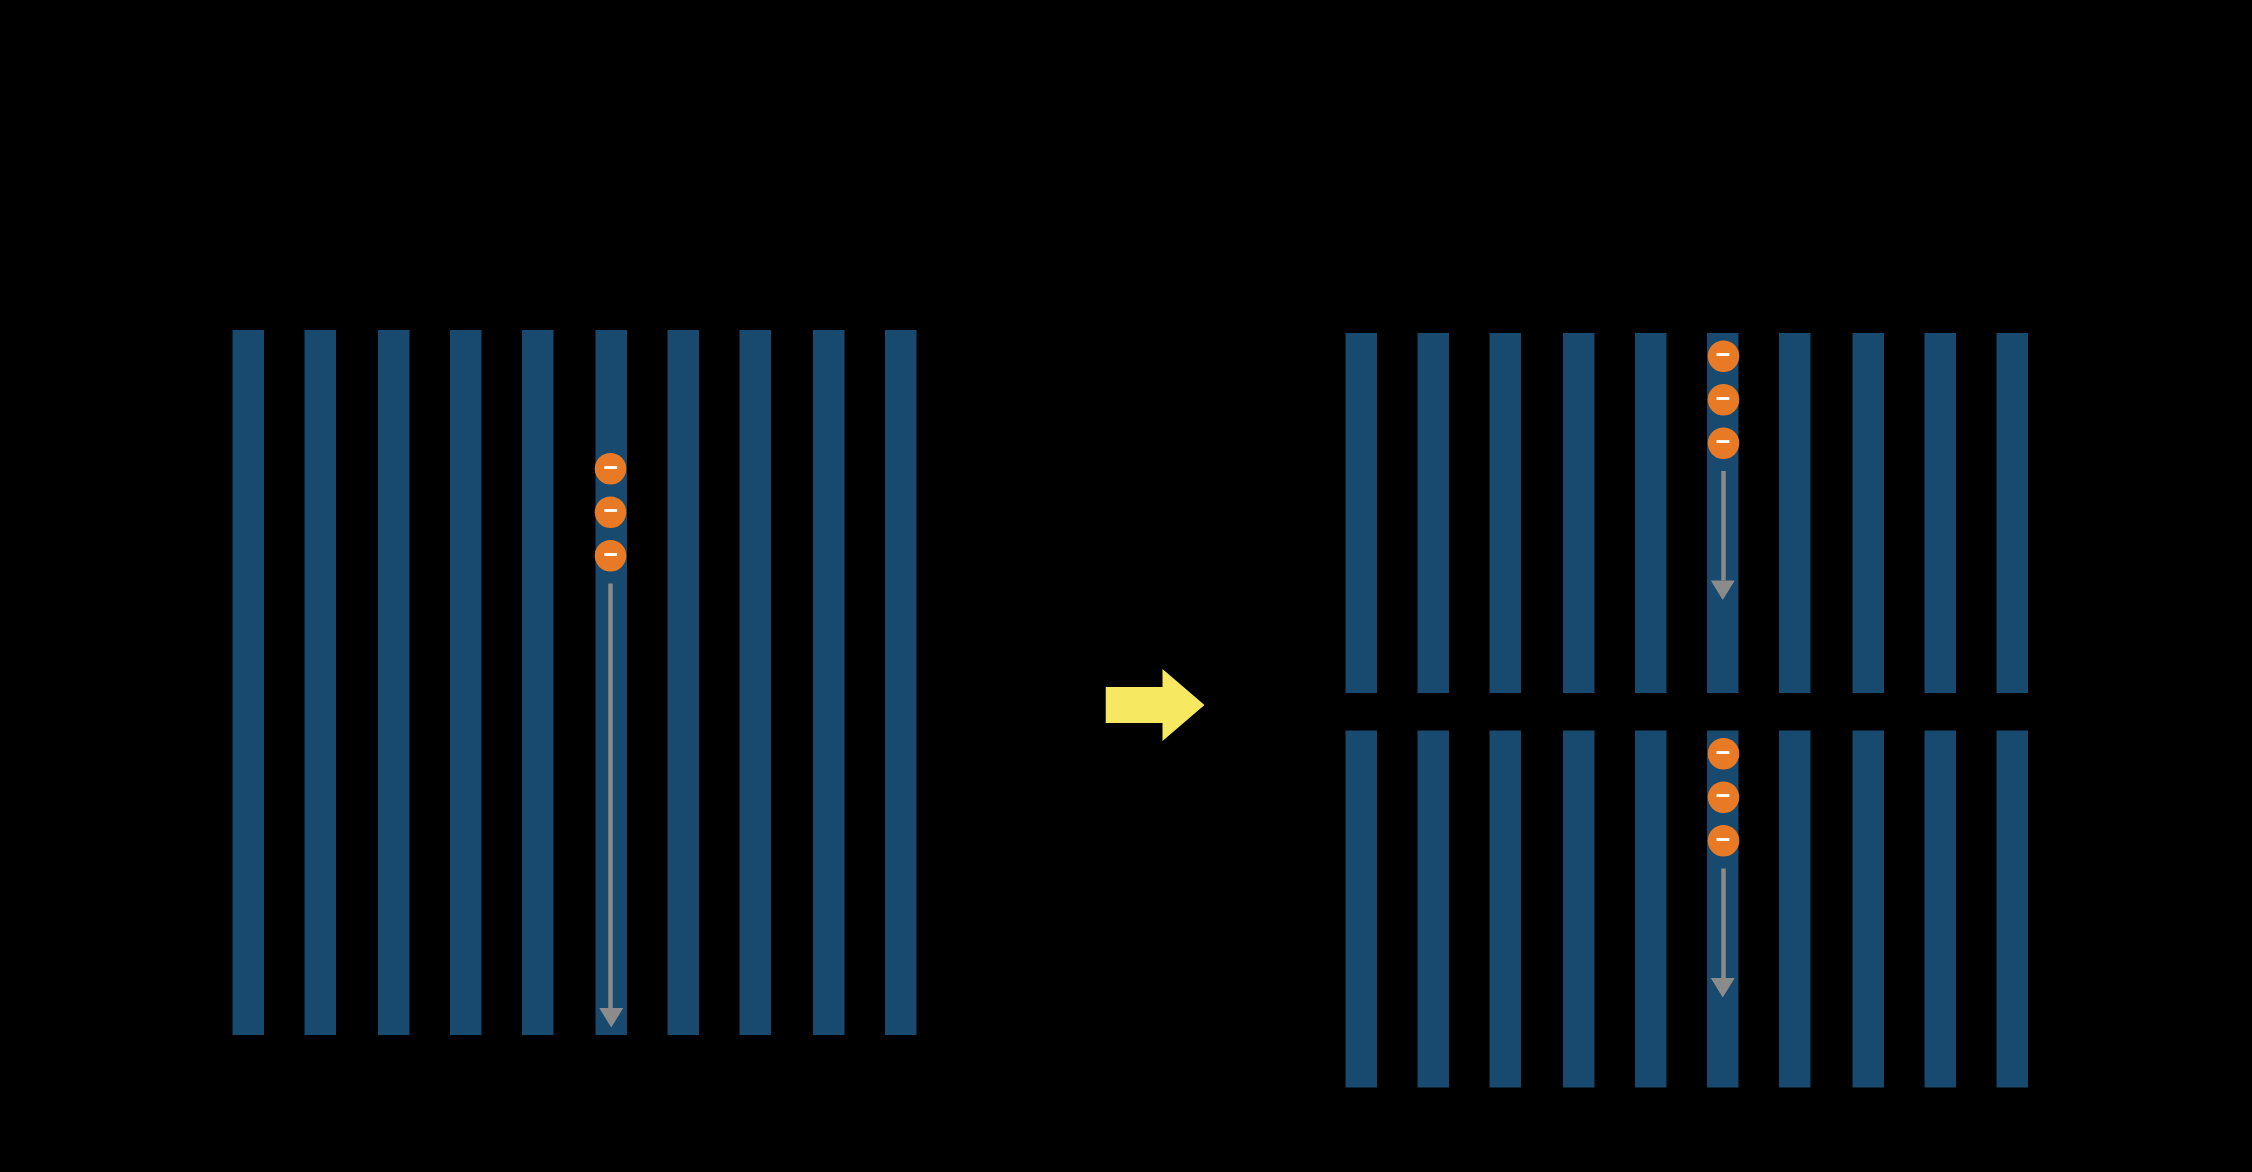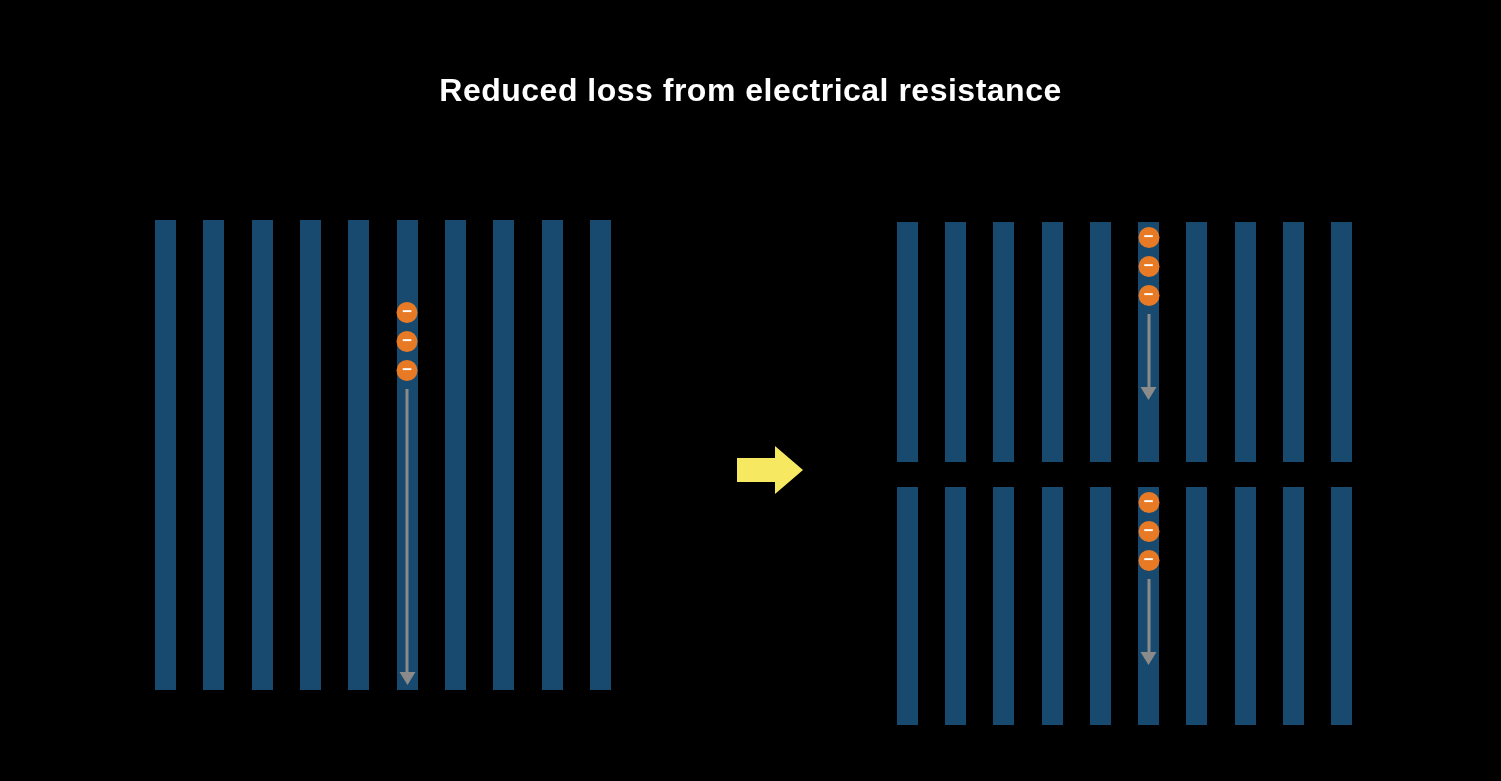--- a/index.html
+++ b/index.html
@@ -84,21 +84,20 @@
     top: 446px;
     width: 66px;
     height: 48px;
   }
   .transition svg { display: block; }
 </style>
 </head>
 <body>
 
 <div class="canvas" style="--bg: #000000; --title: #ffffff; --bar: #174a6e; --electron: #e87a25; --electron-symbol: #ffffff; --flow: #8b8b8b;">
-  <h1 class="title">Reduced loss from electrical resistance</h1>
 
   <div class="panel panel-left" id="panel-left">
       <div class="bar"></div>
       <div class="bar"></div>
       <div class="bar"></div>
       <div class="bar"></div>
       <div class="bar"></div>
       <div class="bar"></div>
       <div class="bar"></div>
       <div class="bar"></div>

